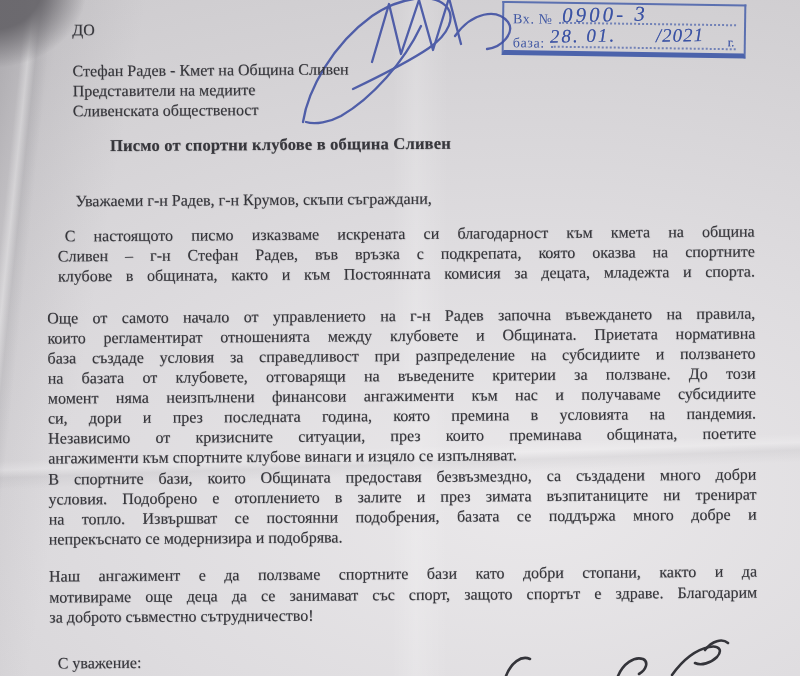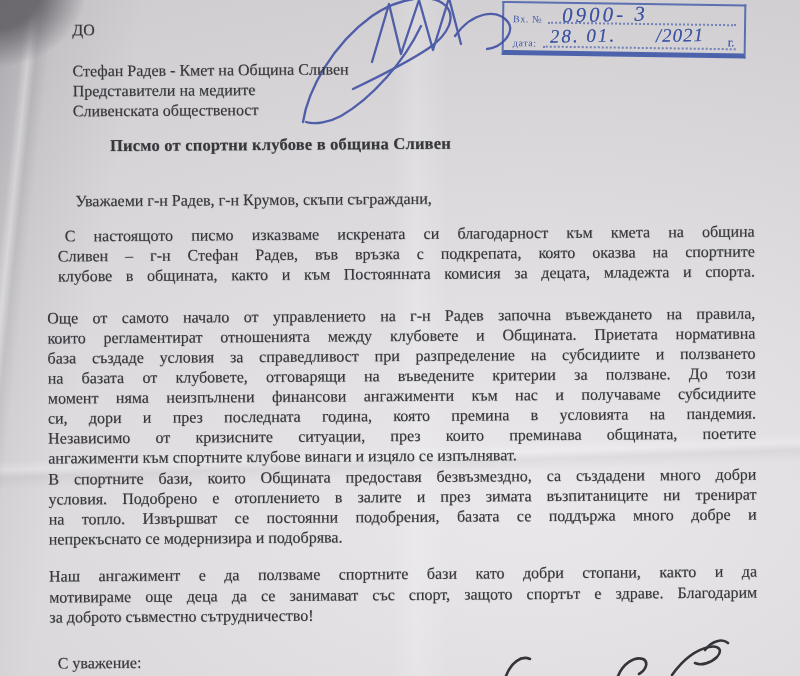--- a/index.html
+++ b/index.html
@@ -44,21 +44,21 @@
     position:absolute;left:502px;top:1px;width:244px;height:54px;
     border:2px solid rgba(62,88,168,0.8);
     border-bottom:5px solid rgba(58,84,166,0.88);
     transform:rotate(0.8deg);transform-origin:0 50%;
     box-sizing:border-box;
   }
   .stamp-row{display:flex;align-items:flex-end;padding:0 6px 0 9px;}
   .stamp-row.r1{margin-top:6px;}
   .stamp-row.r2{margin-top:7px;}
   .stamp-label{
-    font-size:10px;line-height:15px;color:rgba(56,80,160,0.95);
+    font-size:14px;line-height:15px;color:rgba(56,80,160,0.95);
     letter-spacing:0.6px;white-space:nowrap;
   }
   .stamp-dots{flex:1;border-bottom:2px dotted rgba(62,88,168,0.65);margin:0 2px 3px 6px;height:12px;}
   .hw{
     position:absolute;font-style:italic;color:#3a52a4;white-space:nowrap;
     text-shadow:0 0 0.5px rgba(58,82,164,0.6);
   }
   .hw-number{left:58px;top:-2px;font-size:21px;letter-spacing:3px;transform:rotate(-2deg);}
   .hw-date{left:46px;top:21px;font-size:19px;letter-spacing:2px;transform:rotate(-2deg);}
   .hw-year{left:152px;top:19px;font-size:19px;letter-spacing:1px;transform:rotate(-2deg);}
@@ -72,21 +72,21 @@
 <body>
 
 <div class="photo">
 
   <div class="stamp">
     <div class="stamp-row r1">
       <span class="stamp-label">Вх. №</span>
       <span class="stamp-dots"></span>
     </div>
     <div class="stamp-row r2">
-      <span class="stamp-label">дата:</span>
+      <span class="stamp-label">база:</span>
       <span class="stamp-dots"></span>
     </div>
     <div class="hw hw-number">0900- 3</div>
     <div class="hw hw-date">28. 01.</div>
     <div class="hw hw-year">/2021</div>
     <div class="hw hw-suffix">г.</div>
   </div>
 
   <svg class="sig sig-top" width="262" height="142" viewBox="0 0 262 142">
     <g fill="none" stroke="#3d4ea2" stroke-width="2.3" stroke-linecap="round" stroke-linejoin="round" opacity="0.88">

